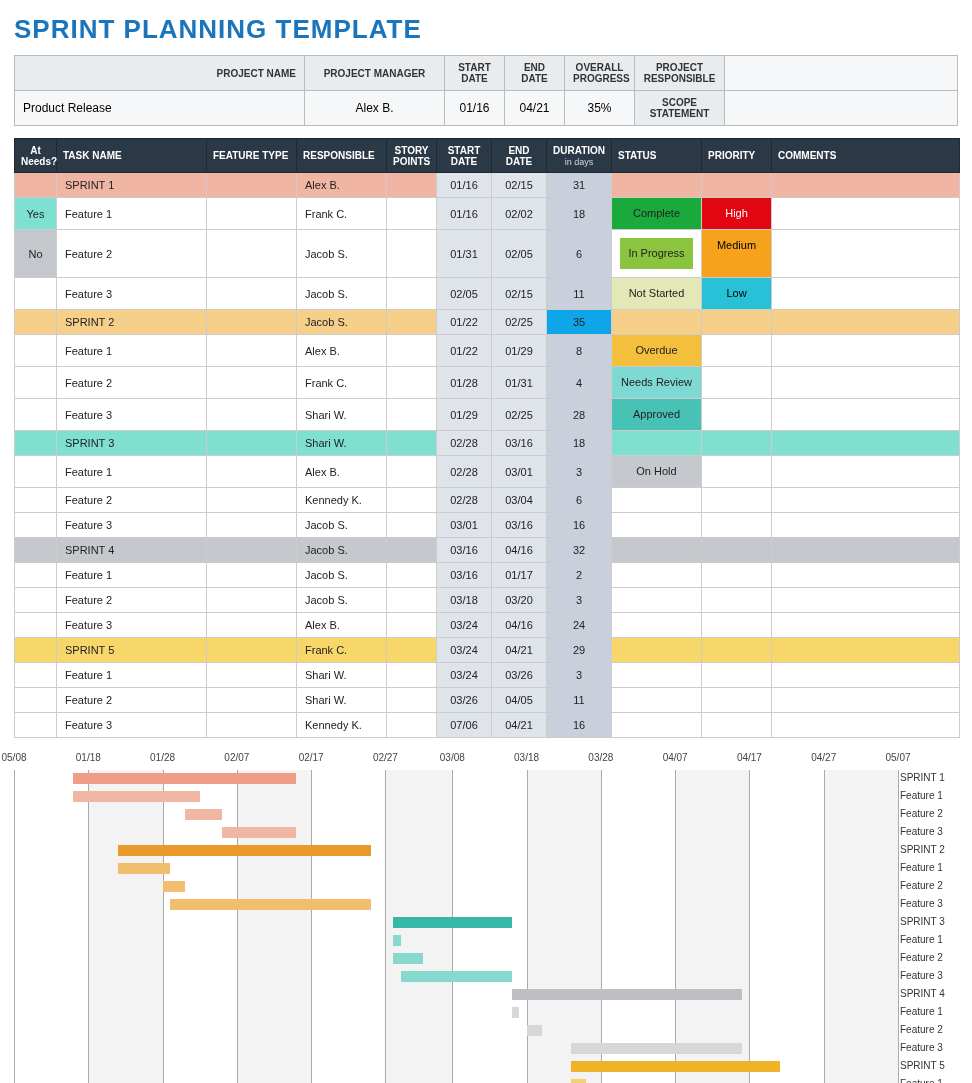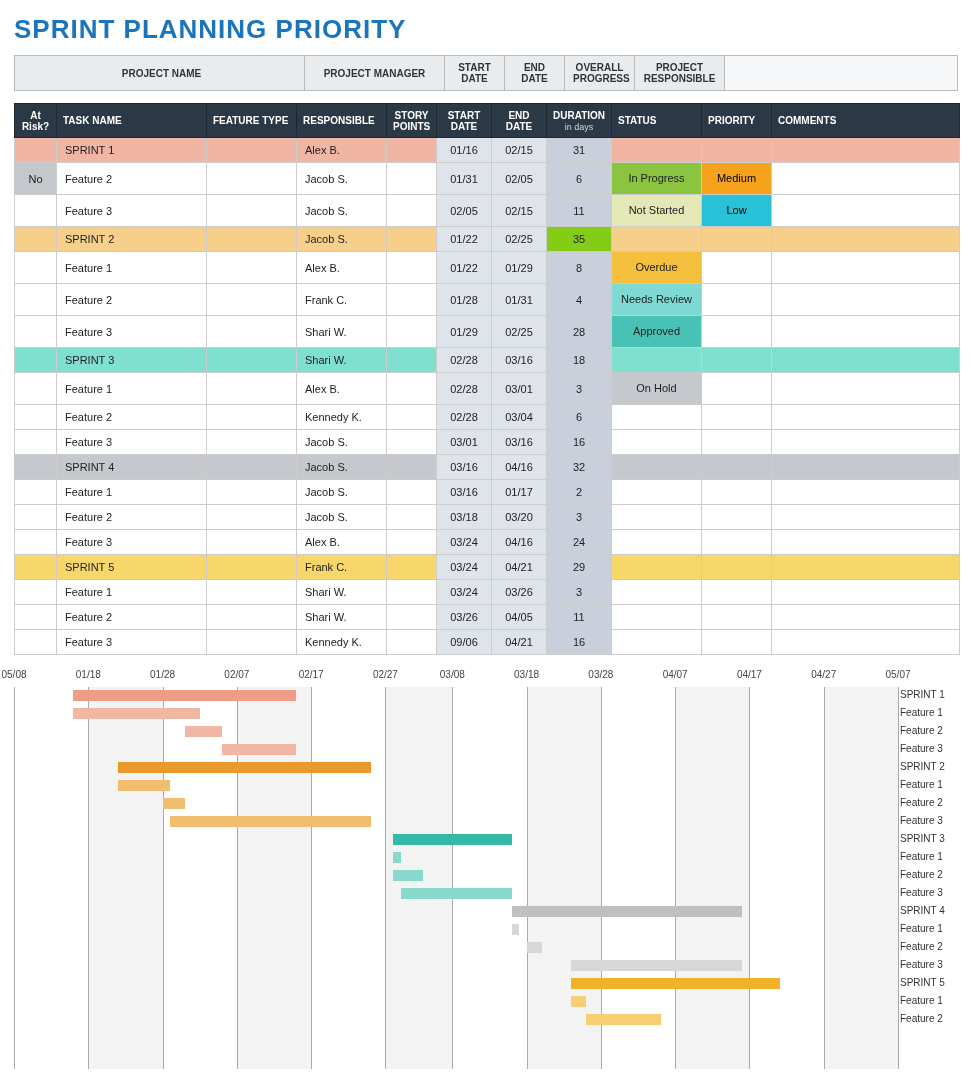--- a/index.html
+++ b/index.html
@@ -5,21 +5,21 @@
   * { box-sizing: border-box; margin: 0; padding: 0; }
   body { font-family: "Century Gothic", "Avant Garde", Arial, sans-serif; font-size: 11px; background: #fff; padding: 14px; width: 972px; }
   .title { color: #1b75bc; font-size: 26px; font-weight: bold; letter-spacing: 1px; margin-bottom: 10px; }
 
   
   .proj { width: 100%; border-collapse: collapse; table-layout: fixed; }
   .proj th, .proj td { border: 1px solid #bbb; padding: 6px 8px; height: 30px; }
   .proj th { background: #e9ecee; color: #333; font-weight: bold; font-size: 10px; text-align: center; }
   .proj td { background: #f6f7f8; text-align: center; font-size: 12px; }
   .proj .left { text-align: left; }
-  .proj th.left { text-align: center; padding-left: 12px; }
+  .proj th.left { text-align: right; padding-left: 12px; }
 
   
   .tasks { width: 100%; border-collapse: collapse; table-layout: fixed; margin-top: 12px; }
   .tasks th { background: #2b3845; color: #fff; font-size: 10px; font-weight: bold; padding: 4px 6px; text-align: left; border: 1px solid #1d2833; height: 34px; }
   .tasks th.c { text-align: center; }
   .tasks th .sub { font-weight: normal; font-size: 9px; color: #cfd6dd; }
   .tasks td { border: 1px solid #ccc; padding: 4px 8px; height: 25px; font-size: 11px; color: #222; }
   .tasks td.c { text-align: center; }
   .status-pill { display:block; text-align:center; padding:3px 0; }
   .priority-pill { display:block; text-align:center; padding:3px 0; }
@@ -32,40 +32,49 @@
   .gantt-vline { position: absolute; top: 0; bottom: 0; width: 0; border-left: 1px solid #aaa; }
   .gantt-band { position: absolute; top: 0; bottom: 0; background: #f3f3f3; }
   .gantt-rows { position: absolute; left: 0; right: 0; top: 18px; bottom: 0; }
   .gantt-row { position: relative; height: 18px; }
   .gantt-bar { position: absolute; top: 3px; height: 11px; }
   .gantt-label { position: absolute; right: 0; width: 58px; font-size: 10px; color: #333; text-align: left; top: 2px; }
 </style>
 </head>
 <body>
 
-<div class="title">SPRINT PLANNING PRIORITY</div>
+<div class="title">SPRINT PLANNING TEMPLATE</div>
 
 <table class="proj">
   <colgroup>
     <col style="width:290px">
       <col style="width:140px">
       <col style="width:60px">
       <col style="width:60px">
       <col style="width:70px">
       <col style="width:90px">
       <col>
   </colgroup>
   <tbody>
       <tr>
     <th class="left">PROJECT NAME</th>
     <th>PROJECT MANAGER</th>
     <th>START DATE</th>
     <th>END DATE</th>
     <th>OVERALL PROGRESS</th>
     <th>PROJECT RESPONSIBLE</th>
+    <td></td>
+  </tr>
+  <tr>
+    <td class="left">Product Release</td>
+    <td>Alex B.</td>
+    <td>01/16</td>
+    <td>04/21</td>
+    <td>35%</td>
+    <th>SCOPE STATEMENT</th>
     <td></td>
   </tr>
 </tbody>
   </table>
 
 <table class="tasks" id="task-table">
   <colgroup id="task-cols">
       <col style="width: 42px;">
       <col style="width: 150px;">
       <col style="width: 90px;">
@@ -73,21 +82,21 @@
       <col style="width: 50px;">
       <col style="width: 55px;">
       <col style="width: 55px;">
       <col style="width: 65px;">
       <col style="width: 90px;">
       <col style="width: 70px;">
       <col style="width: 188px;">
     </colgroup>
   <thead>
     <tr>
-      <th class="c">At Risk?</th>
+      <th class="c">At Needs?</th>
       <th>TASK NAME</th>
       <th>FEATURE TYPE</th>
       <th>RESPONSIBLE</th>
       <th class="c">STORY POINTS</th>
       <th class="c">START DATE</th>
       <th class="c">END DATE</th>
       <th class="c"><span>DURATION</span><br><span class="sub">in days</span></th>
       <th>STATUS</th>
       <th>PRIORITY</th>
       <th>COMMENTS</th>
@@ -101,29 +110,46 @@
         <td style="background: rgb(240, 181, 163);">Alex B.</td>
         <td class="c" style="background: rgb(240, 181, 163);"></td>
         <td class="c" style="background: rgb(223, 227, 234);">01/16</td>
         <td class="c" style="background: rgb(223, 227, 234);">02/15</td>
         <td class="c" style="background: rgb(201, 208, 219);">31</td>
         <td style="padding: 0px; background: rgb(240, 181, 163);"></td>
         <td style="padding: 0px; background: rgb(240, 181, 163);"></td>
         <td style="background: rgb(240, 181, 163);"></td>
       </tr>
       <tr>
+        <td class="c" style="background: rgb(126, 224, 208);">Yes</td>
+        <td>Feature 1</td>
+        <td></td>
+        <td>Frank C.</td>
+        <td class="c"></td>
+        <td class="c" style="background: rgb(223, 227, 234);">01/16</td>
+        <td class="c" style="background: rgb(223, 227, 234);">02/02</td>
+        <td class="c" style="background: rgb(201, 208, 219);">18</td>
+        <td style="padding: 0px;">
+          <span class="status-pill" style="background: rgb(26, 170, 60); height: 100%; line-height: 25px;">Complete</span>
+        </td>
+        <td style="padding: 0px;">
+          <span class="priority-pill" style="background: rgb(226, 6, 19); color: rgb(255, 255, 255); height: 100%; line-height: 25px;">High</span>
+        </td>
+        <td></td>
+      </tr>
+      <tr>
         <td class="c" style="background: rgb(196, 200, 204);">No</td>
         <td>Feature 2</td>
         <td></td>
         <td>Jacob S.</td>
         <td class="c"></td>
         <td class="c" style="background: rgb(223, 227, 234);">01/31</td>
         <td class="c" style="background: rgb(223, 227, 234);">02/05</td>
         <td class="c" style="background: rgb(201, 208, 219);">6</td>
-        <td style="padding: 0px;">
+        <td style="padding: 8px;">
           <span class="status-pill" style="background: rgb(139, 197, 63); height: 100%; line-height: 25px;">In Progress</span>
         </td>
         <td style="padding: 0px;">
           <span class="priority-pill" style="background: rgb(246, 162, 28); color: rgb(0, 0, 0); height: 100%; line-height: 25px;">Medium</span>
         </td>
         <td></td>
       </tr>
       <tr>
         <td class="c"></td>
         <td>Feature 3</td>
@@ -142,21 +168,21 @@
         <td></td>
       </tr>
       <tr>
         <td class="c" style="background: rgb(246, 207, 138);"></td>
         <td style="background: rgb(246, 207, 138);">SPRINT 2</td>
         <td style="background: rgb(246, 207, 138);"></td>
         <td style="background: rgb(246, 207, 138);">Jacob S.</td>
         <td class="c" style="background: rgb(246, 207, 138);"></td>
         <td class="c" style="background: rgb(223, 227, 234);">01/22</td>
         <td class="c" style="background: rgb(223, 227, 234);">02/25</td>
-        <td class="c" style="background: #84cc16;">35</td>
+        <td class="c" style="background: #0ea5e9;">35</td>
         <td style="padding: 0px; background: rgb(246, 207, 138);"></td>
         <td style="padding: 0px; background: rgb(246, 207, 138);"></td>
         <td style="background: rgb(246, 207, 138);"></td>
       </tr>
       <tr>
         <td class="c"></td>
         <td>Feature 1</td>
         <td></td>
         <td>Alex B.</td>
         <td class="c"></td>
@@ -343,21 +369,21 @@
         <td style="padding: 0px;"></td>
         <td style="padding: 0px;"></td>
         <td></td>
       </tr>
       <tr>
         <td class="c"></td>
         <td>Feature 3</td>
         <td></td>
         <td>Kennedy K.</td>
         <td class="c"></td>
-        <td class="c" style="background: rgb(223, 227, 234);">09/06</td>
+        <td class="c" style="background: rgb(223, 227, 234);">07/06</td>
         <td class="c" style="background: rgb(223, 227, 234);">04/21</td>
         <td class="c" style="background: rgb(201, 208, 219);">16</td>
         <td style="padding: 0px;"></td>
         <td style="padding: 0px;"></td>
         <td></td>
       </tr>
     </tbody>
 </table>
 
 <div class="gantt-wrap">

